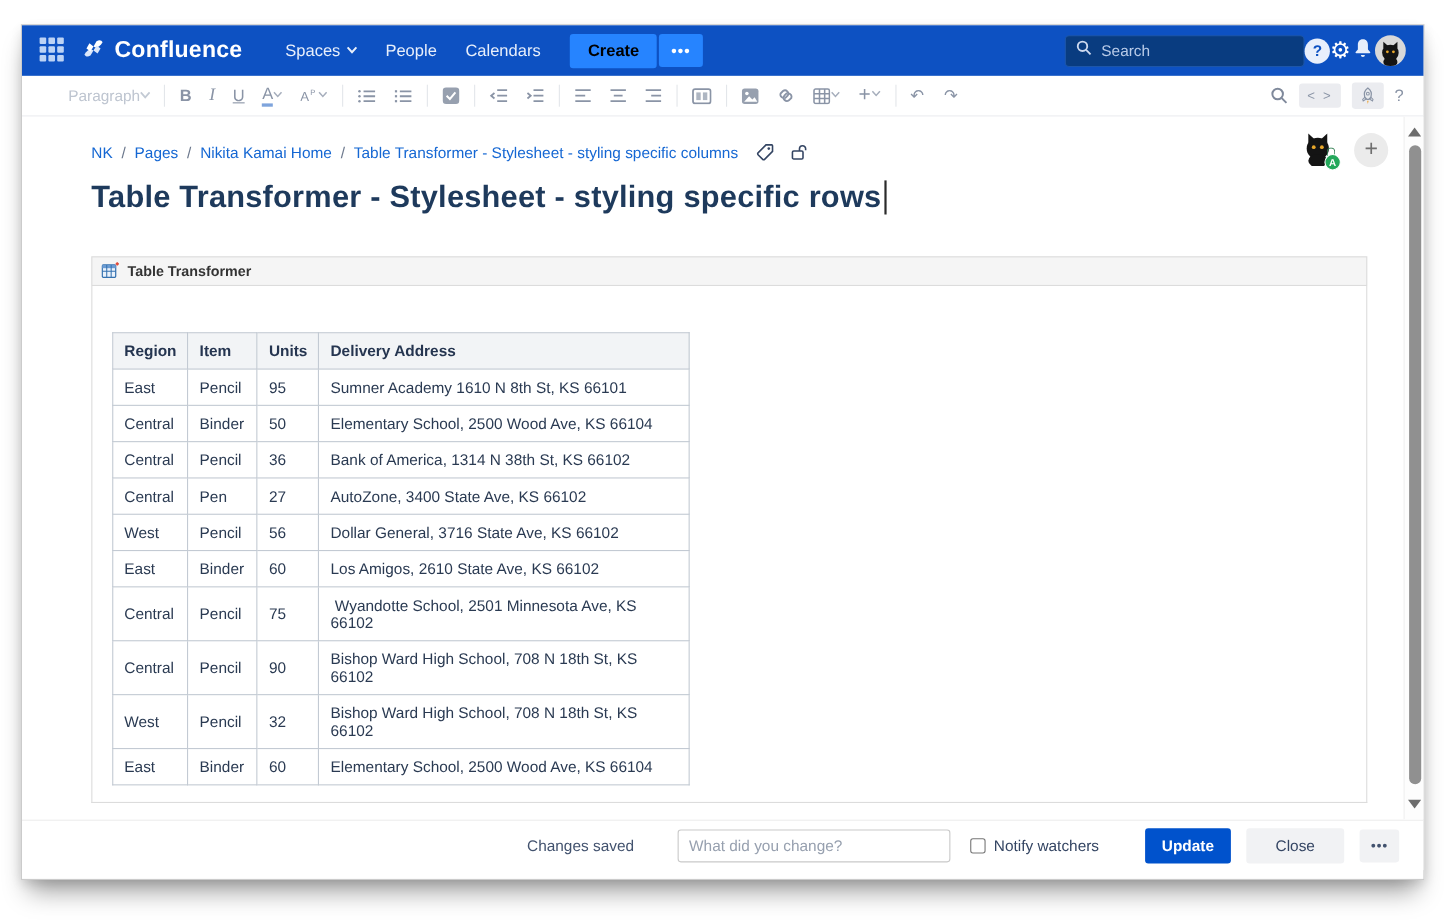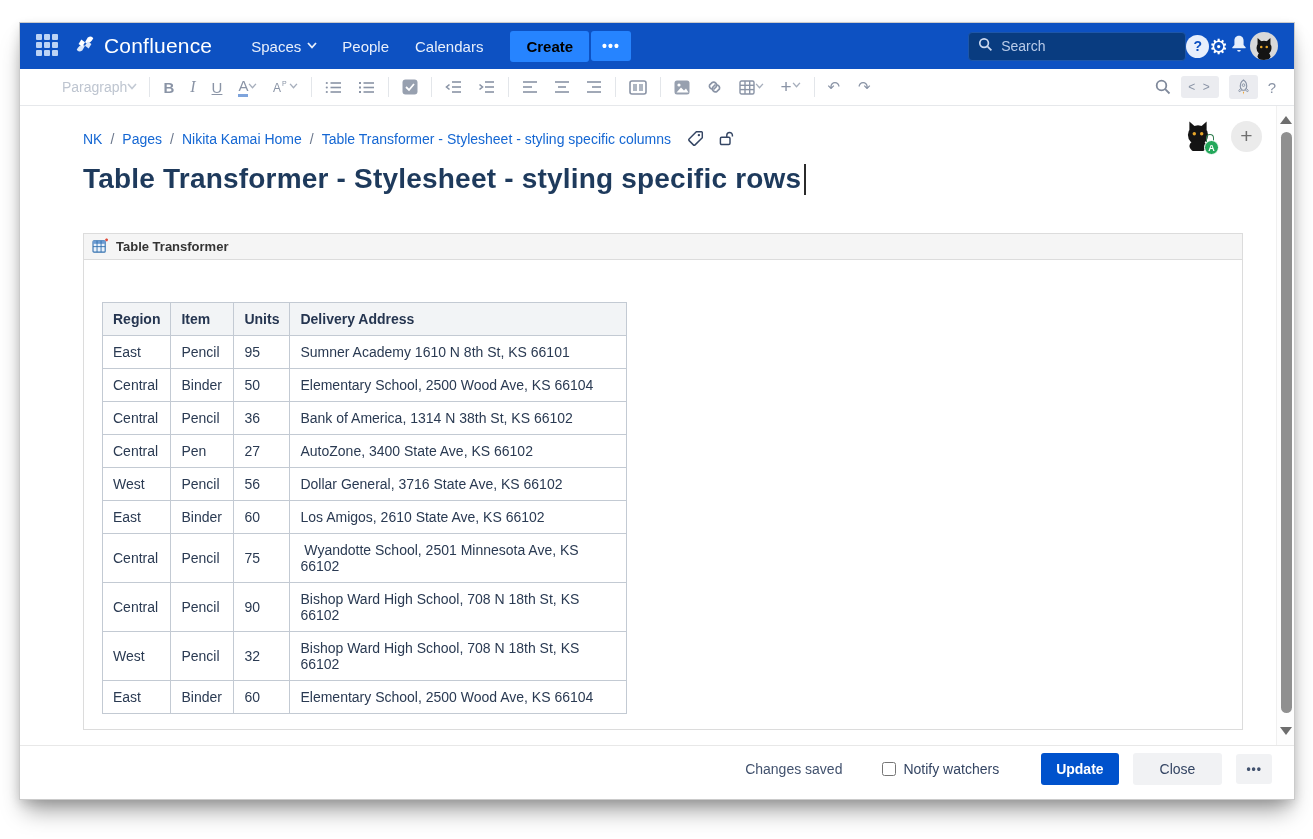--- a/index.html
+++ b/index.html
@@ -8,21 +8,21 @@
     position:absolute; left:19px; top:22px; width:1276px; height:778px;
     background:#fff; border:1px solid #cbcbcb;
     box-shadow:0 16px 22px -6px rgba(0,0,0,.38), 0 4px 10px rgba(0,0,0,.12);
     display:flex; flex-direction:column;
   }
   
   .navbar { height:46px; background:#0d51c2; display:flex; align-items:center; padding:0 16px; flex:0 0 auto; color:#fff; }
   .grid-icon { width:24px; height:24px; display:grid; grid-template-columns:repeat(3,6px); grid-template-rows:repeat(3,6px); gap:2px; margin-right:14px; cursor:pointer; }
   .grid-icon span { background:#bcd3f5; border-radius:1px; }
   .brand { display:flex; align-items:center; gap:8px; margin-right:26px; cursor:pointer; }
-  .brand-text { font-size:21px; font-weight:400; letter-spacing:.2px; color:#fff; }
+  .brand-text { font-size:21px; font-weight:700; letter-spacing:.2px; color:#fff; }
   .nav-item { color:#e8effb; font-size:15px; margin:0 13px; display:flex; align-items:center; gap:6px; cursor:pointer; }
   .chev { width:9px; height:9px; display:inline-block; }
   .chev svg { display:block; }
   .btn-create { background:#2684ff; color:#000000; font-size:15px; font-weight:700; border:none; border-radius:3px; padding:7px 16px; margin-left:14px; cursor:pointer; }
   .btn-navmore { background:#2684ff; color:#fff; font-size:14px; font-weight:700; border:none; border-radius:3px; padding:7px 11px; margin-left:2px; letter-spacing:1px; cursor:pointer; }
   .nav-right { margin-left:auto; display:flex; align-items:center; }
   .nav-search { width:218px; height:29px; background:#093c80; border:1px solid #1d56a9; border-radius:4px; display:flex; align-items:center; padding:0 9px; gap:8px; }
   .nav-search input { background:transparent; border:none; outline:none; color:#d7e3f6; font-size:14px; width:160px; font-family:inherit; }
   .nav-search input::placeholder { color:#b9cbe8; }
   .help-circle { width:23px; height:23px; border-radius:50%; background:#e8effc; color:#0d51c2; font-weight:700; font-size:14px; display:flex; align-items:center; justify-content:center; cursor:pointer; }
@@ -491,20 +491,21 @@
 
     <div class="scrollbar">
       <div class="sb-arrow sb-up"></div>
       <div class="sb-thumb"></div>
       <div class="sb-arrow sb-down"></div>
     </div>
   </div>
 
   <div class="footer">
     <span class="status-text">Changes saved</span>
+    <input class="comment-input" placeholder="What did you change?" style="">
     <label class="notify">
       <input type="checkbox" style="">
       <span>Notify watchers</span>
     </label>
     <button class="btn-update">Update</button>
     <button class="btn-close">Close</button>
     <button class="btn-more">•••</button>
   </div>
 
 </div>

